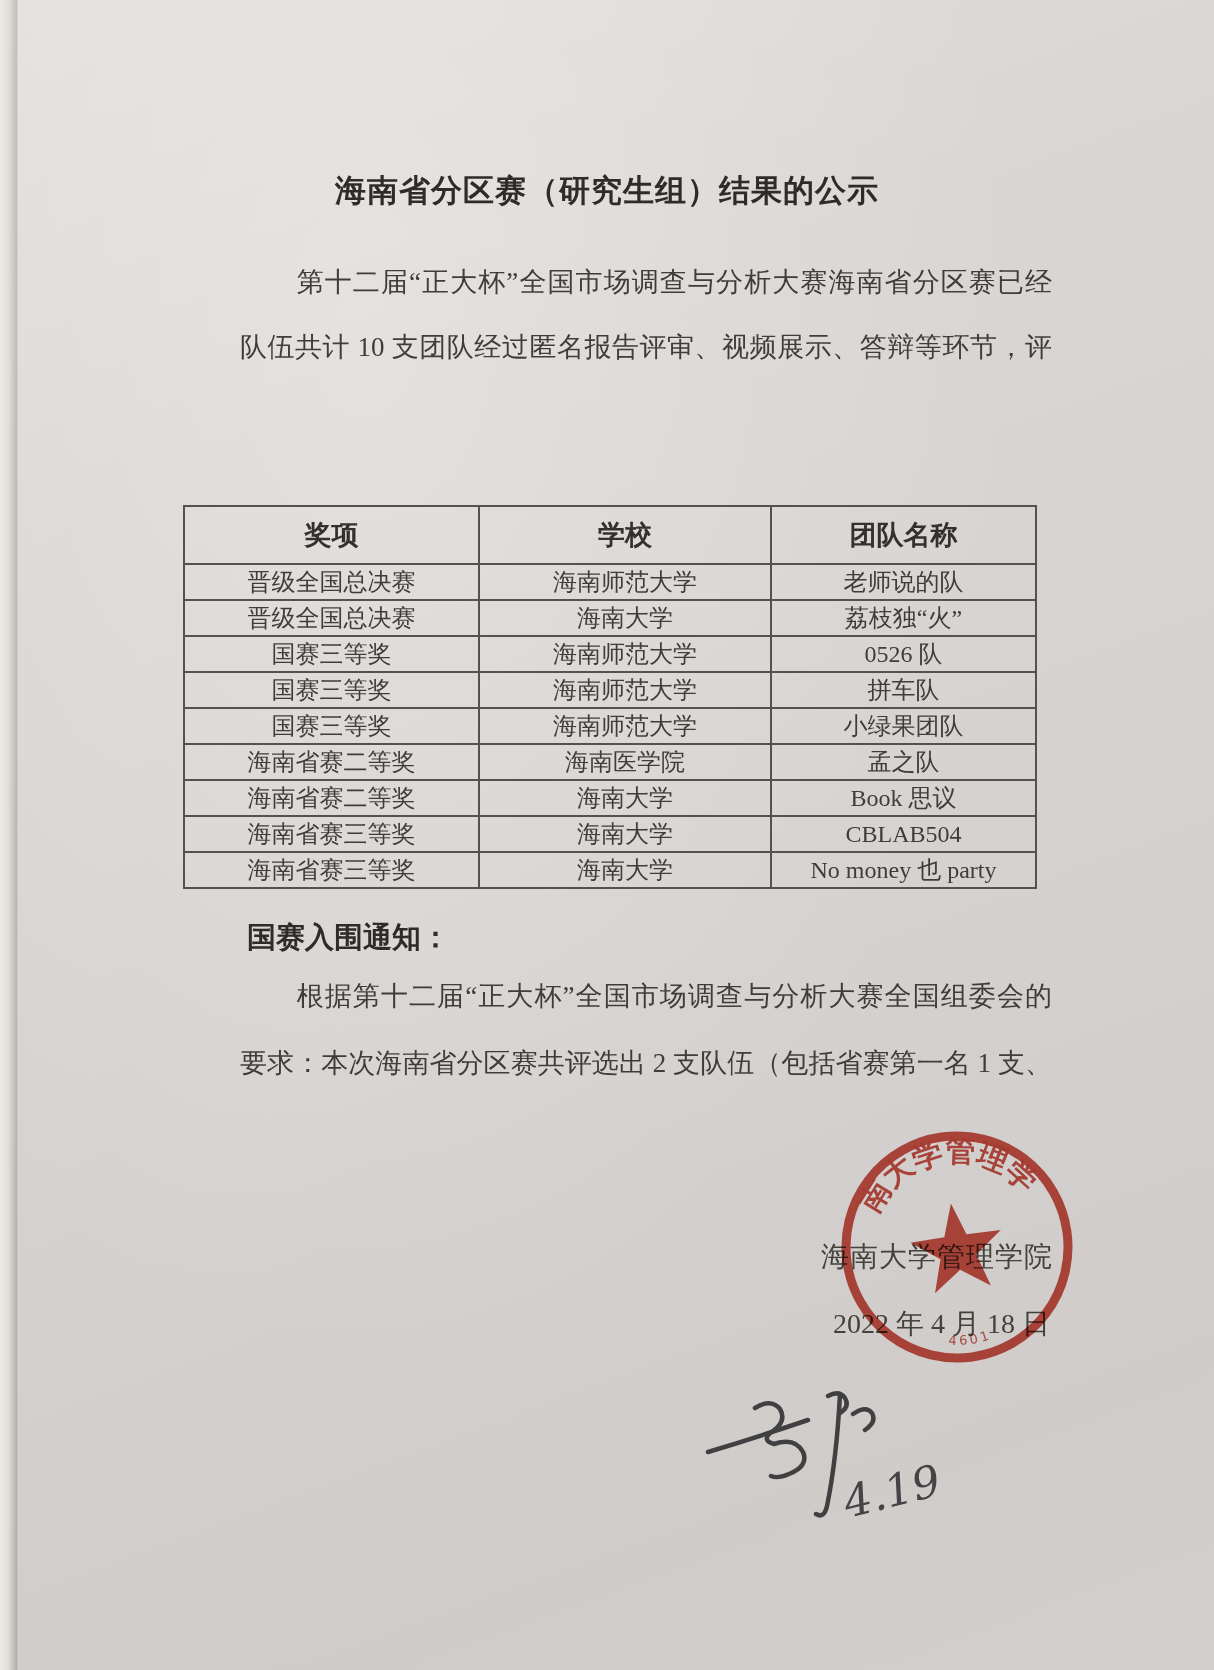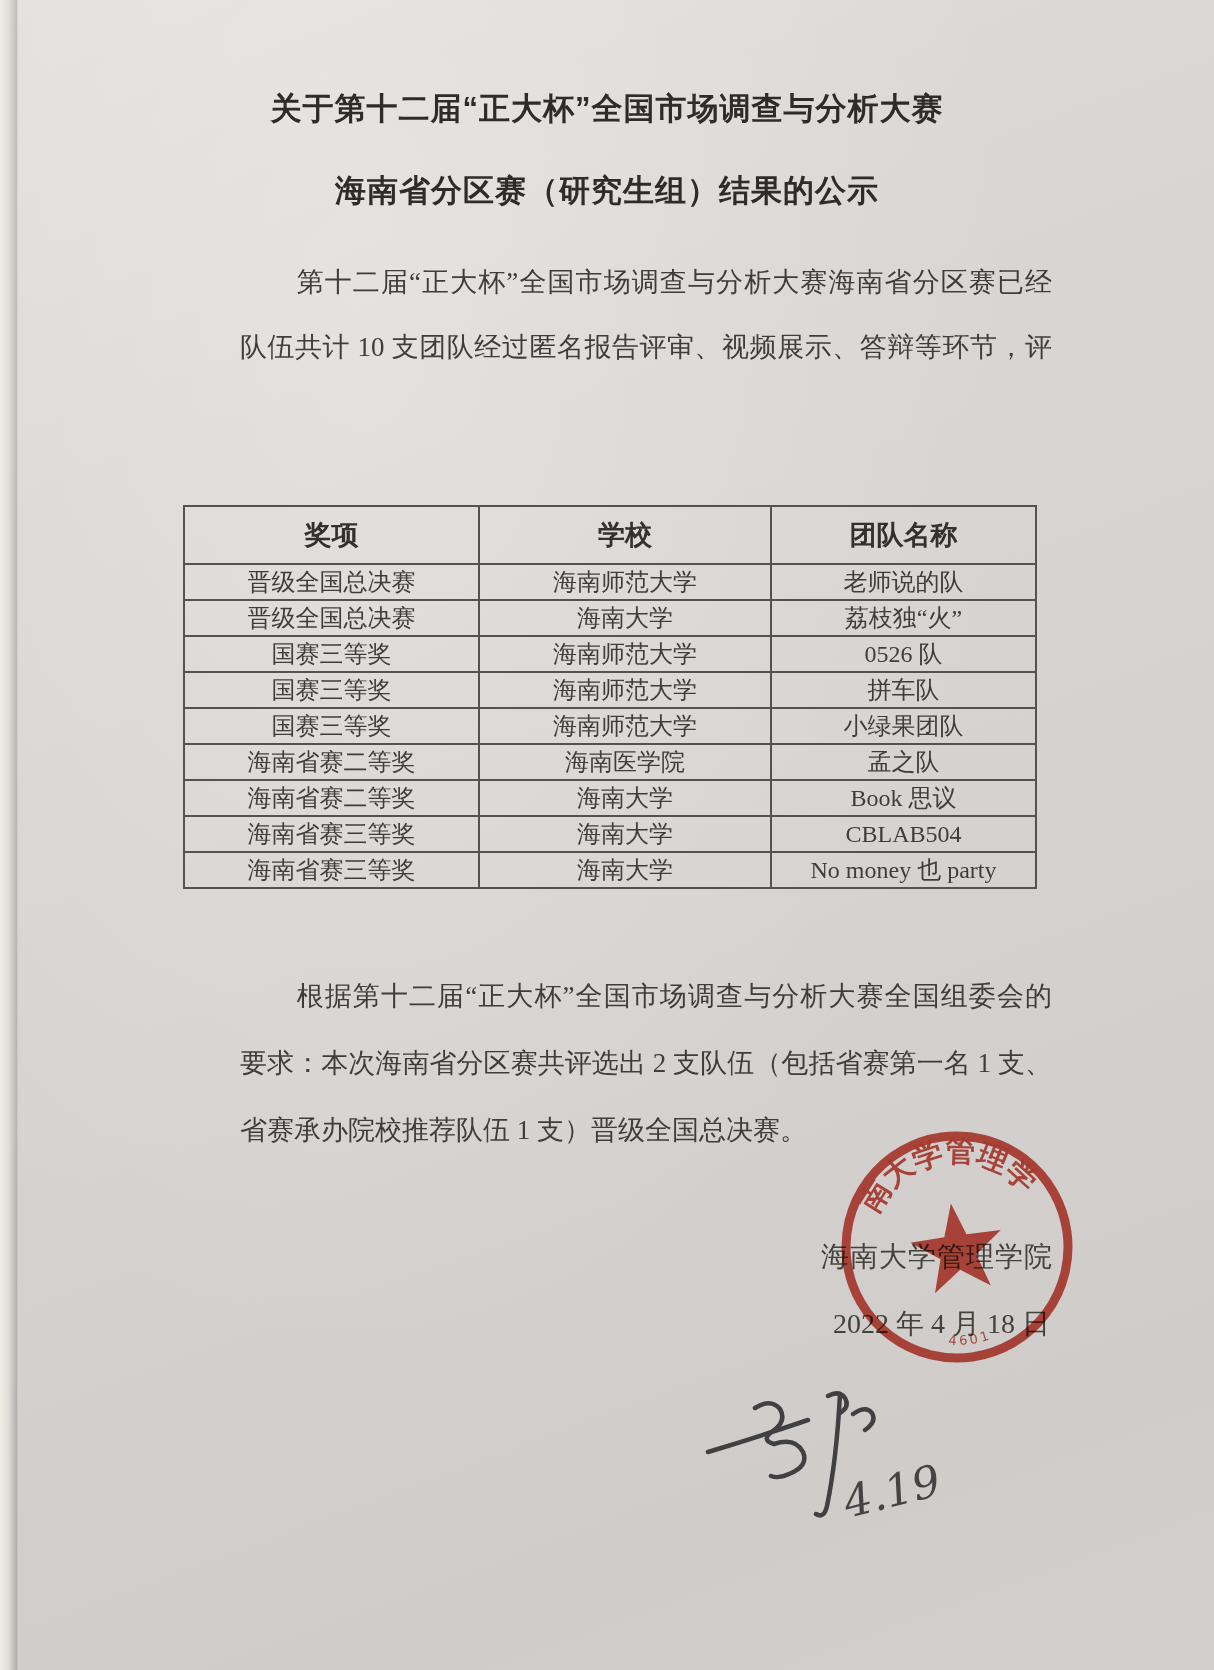--- a/index.html
+++ b/index.html
@@ -75,21 +75,20 @@
   #signature{
     position:absolute;left:700px;top:1390px;width:270px;height:185px;
     pointer-events:none;
   }
 </style>
 </head>
 <body>
 
 <div class="photo">
 
-  <div id="title1" class="title">关于第十二届“正大杯”全国市场调查与分析大赛</div>
   <div id="title2" class="title">海南省分区赛（研究生组）结果的公示</div>
 
   <div id="intro" class="bodyblock">
     <div class="line indent">第十二届“正大杯”全国市场调查与分析大赛海南省分区赛已经</div>
     <div class="line">队伍共计 10 支团队经过匿名报告评审、视频展示、答辩等环节，评</div>
   </div>
 
   <table class="award-table">
     <colgroup>
         <col class="c1">
@@ -145,25 +144,25 @@
           <td>CBLAB504</td>
         </tr>
         <tr>
           <td>海南省赛三等奖</td>
           <td>海南大学</td>
           <td>No money 也 party</td>
         </tr>
       </tbody>
   </table>
 
+  <div id="notice-heading">国赛入围通知：</div>
 
   <div id="noticepara" class="bodyblock">
     <div class="line indent">根据第十二届“正大杯”全国市场调查与分析大赛全国组委会的</div>
     <div class="line">要求：本次海南省分区赛共评选出 2 支队伍（包括省赛第一名 1 支、</div>
-    <div class="line natural">省赛承办院校推荐队伍 1 支）晋级全国总决赛。</div>
   </div>
 
   <div id="signoff-org" class="signoff">海南大学管理学院</div>
   <div id="signoff-date" class="signoff">2022 年 4 月 18 日</div>
 
   <svg id="stamp" viewBox="0 0 240 240" xmlns="http://www.w3.org/2000/svg">
     <defs>
       <path id="arcTop" d="M 42.1 83.7 A 86 86 0 0 1 197.9 83.7" fill="none"></path>
       <path id="arcBottom" d="M 31.2 161.4 A 98 98 0 0 0 208.8 161.4" fill="none"></path>
     </defs>

